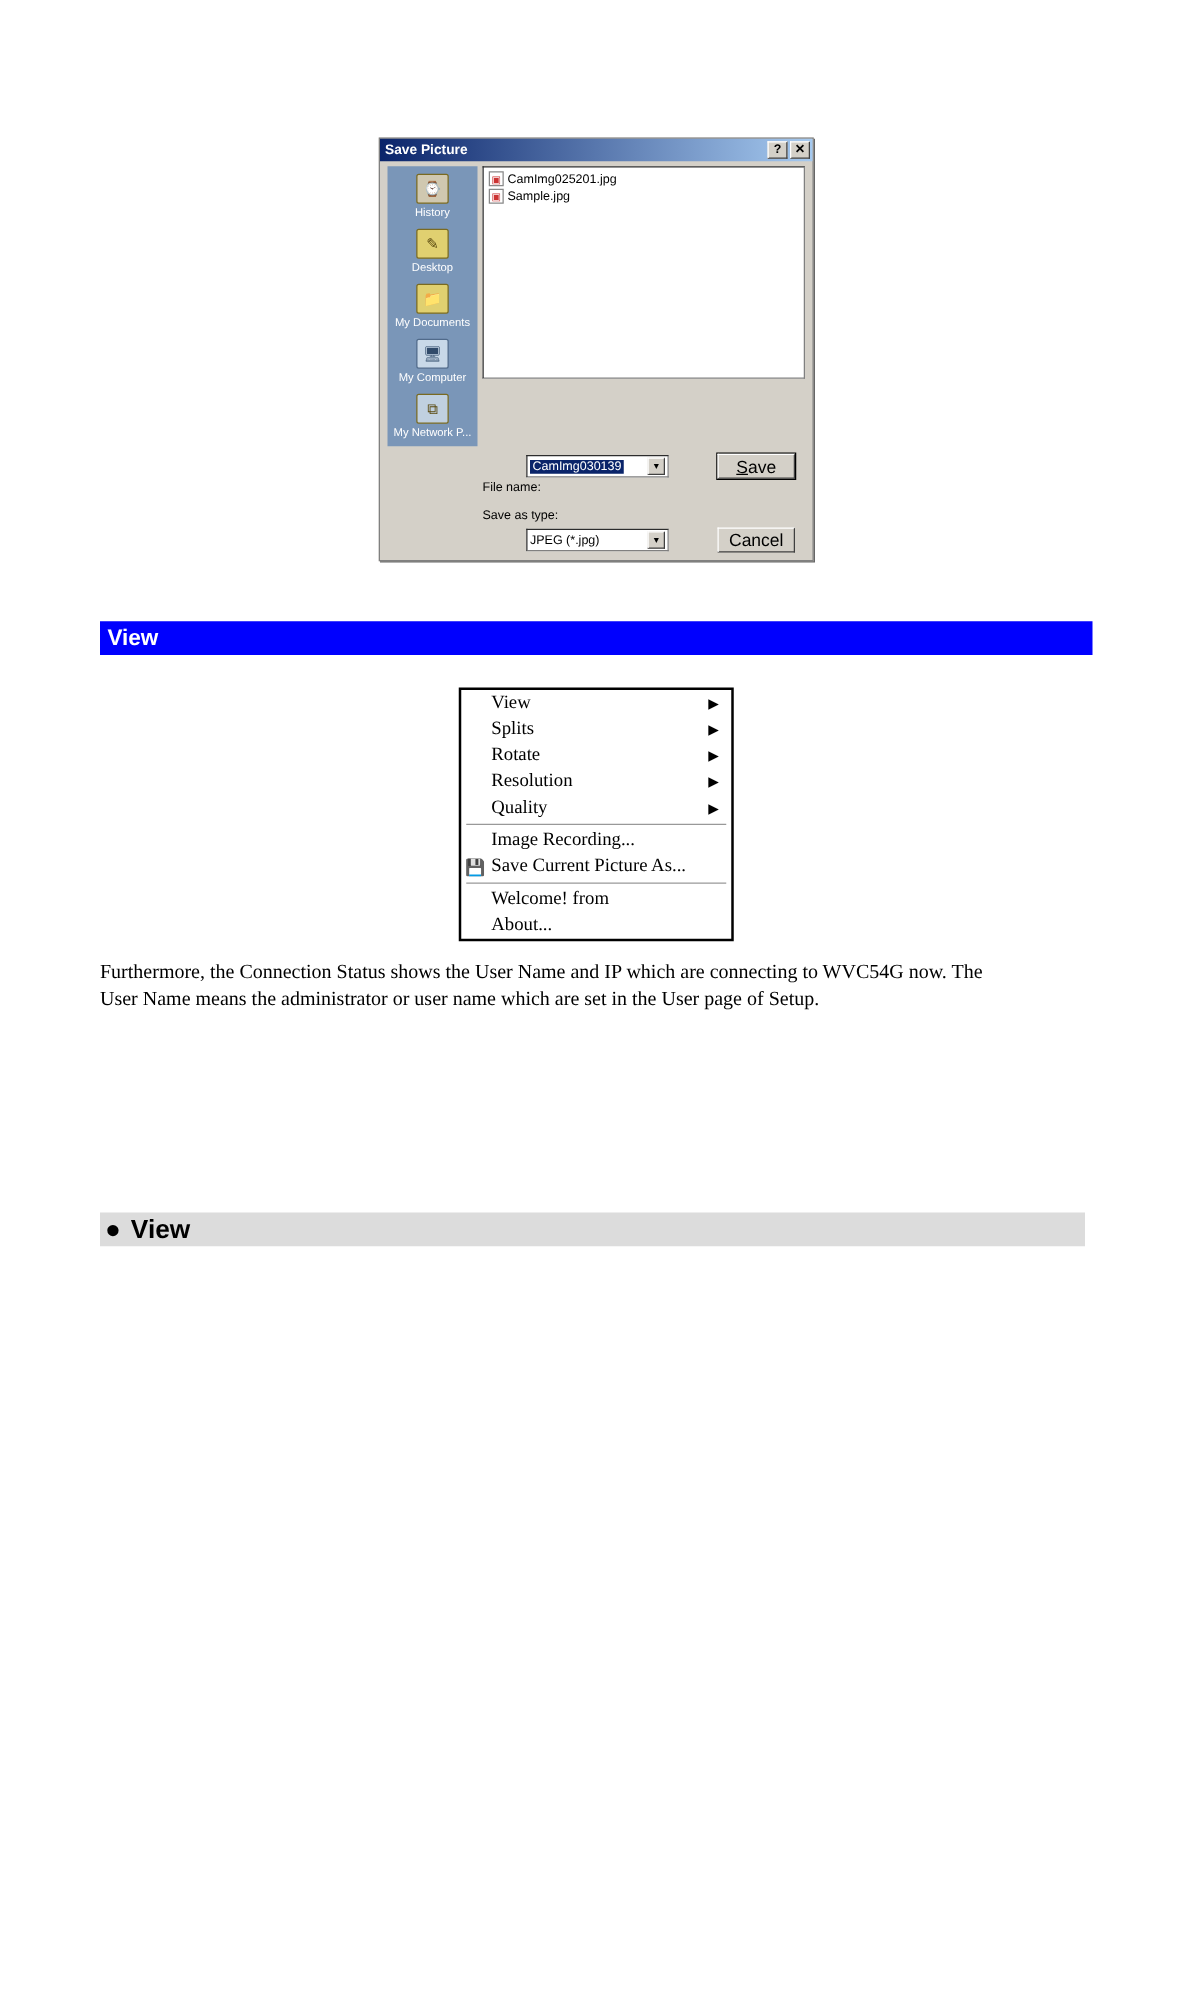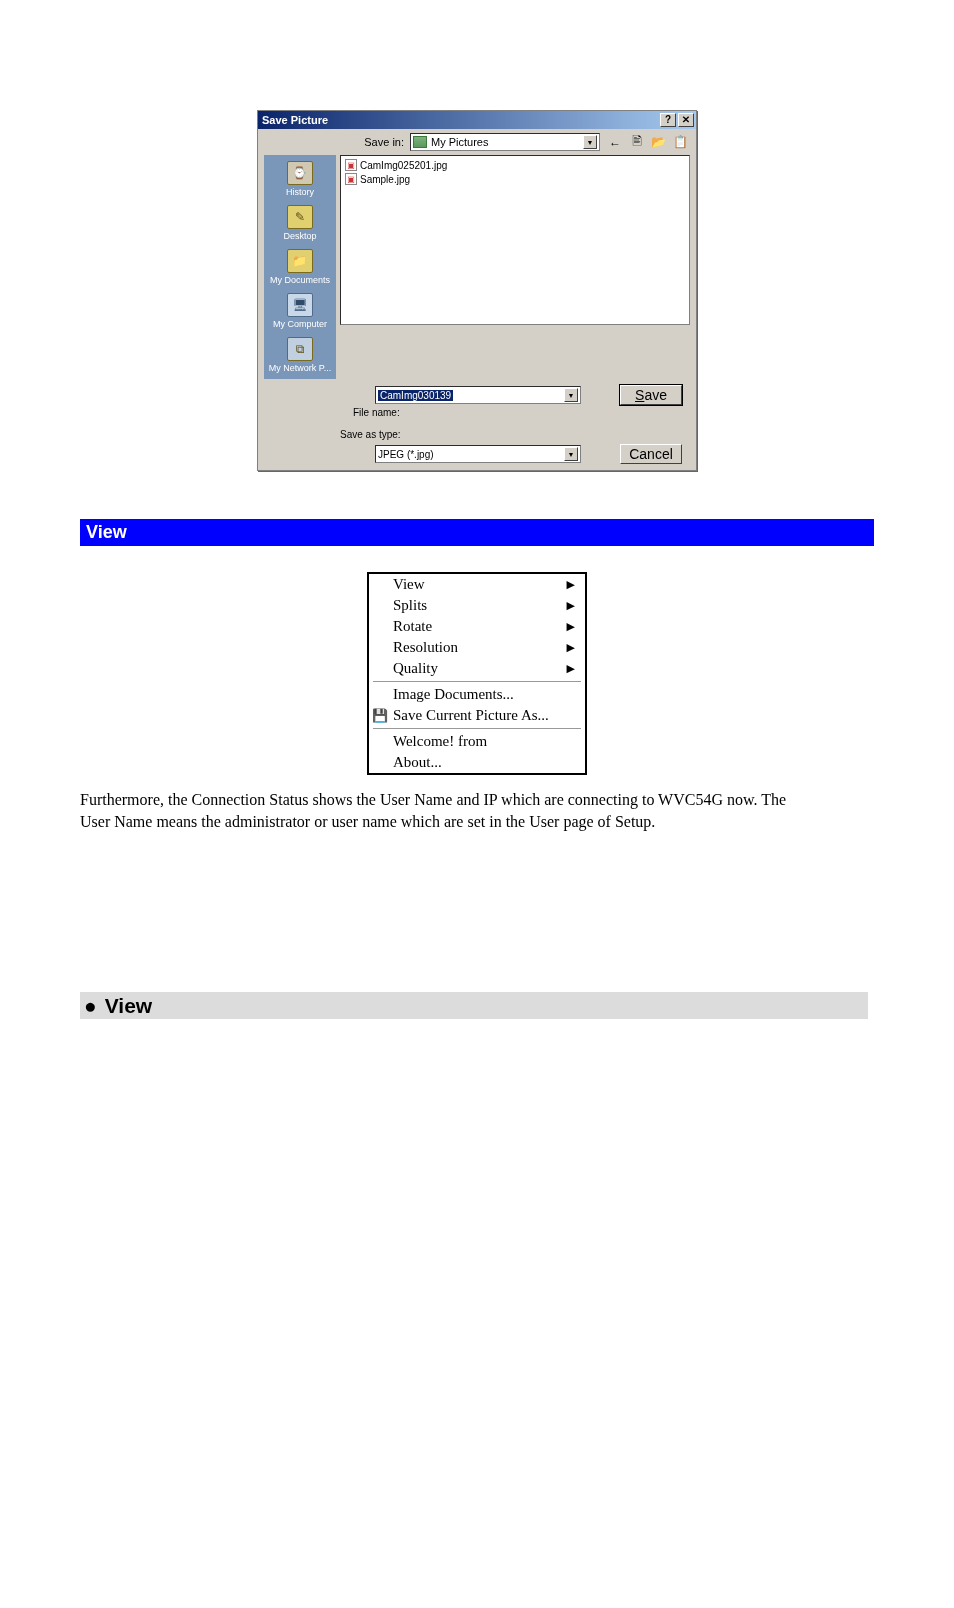--- a/index.html
+++ b/index.html
@@ -9,21 +9,21 @@
     background: #fff;
     font-family: "Times New Roman", Times, serif;
     width: 954px;
   }
   .page {
     padding: 80px 80px 60px 80px;
   }
 
   
   .dialog {
-    width: 440px;
+    width: 348px;
     margin: 30px auto 0 auto;
     border: 1px solid #808080;
     background: #d4d0c8;
     font-family: Tahoma, Arial, sans-serif;
     font-size: 11px;
     box-shadow: 1px 1px 0 #666;
   }
   .titlebar {
     background: linear-gradient(to right, #0a246a, #a6caf0);
     color: #fff;
@@ -277,35 +277,20 @@
       <div class="titlebar-btn">
         <span>?</span>
       </div>
       <div class="titlebar-btn">
         <span>✕</span>
       </div>
     </div>
 
     <div class="dlg-body">
 
-      <div class="topbar">
-        <div style="width:72px;"></div>
-        <div class="row-label-real" style="text-align:right;">Save in:</div>
-        <div class="folder-combo">
-          <span class="folder-icon"></span>
-          <span>My Pictures</span>
-          <span class="combo-arrow">▼</span>
-        </div>
-        <div class="tool-icons">
-          <span class="tool-btn">←</span>
-          <span class="tool-btn">🖹</span>
-          <span class="tool-btn">📂</span>
-          <span class="tool-btn">📋</span>
-        </div>
-      </div>
 
       <div class="middle">
         <div class="places">
           <div class="place">
             <div class="place-icon history">⌚</div>
             <span>History</span>
           </div>
           <div class="place">
             <div class="place-icon">✎</div>
             <span>Desktop</span>
@@ -350,21 +335,21 @@
         <div class="text-combo">
           <span>JPEG (*.jpg)</span>
           <span class="combo-arrow">▼</span>
         </div>
         <div class="dlg-btn">
           <span>Cancel</span>
         </div>
       </div>
 
       <div style="position:relative; height:0;">
-        <div style="position:absolute; left:89px; bottom:46px; font-size:10px;">
+        <div style="position:absolute; left:76px; bottom:46px; font-size:10px;">
           <span>File name:</span>
         </div>
         <div style="position:absolute; left:76px; bottom:24px; font-size:10px;">
           <span>Save as type:</span>
         </div>
       </div>
 
     </div>
   </div>
 
@@ -388,21 +373,21 @@
       <div class="mi">
         <span>Resolution</span>
         <span class="arrow">▶</span>
       </div>
       <div class="mi">
         <span>Quality</span>
         <span class="arrow">▶</span>
       </div>
       <hr class="sep">
       <div class="mi">
-        <span>Image Documents...</span>
+        <span>Image Recording...</span>
       </div>
       <div class="mi">
         <span class="lefticon">💾</span>
         <span>Save Current Picture As...</span>
       </div>
       <hr class="sep">
       <div class="mi">
         <span>Welcome! from</span>
       </div>
       <div class="mi">

